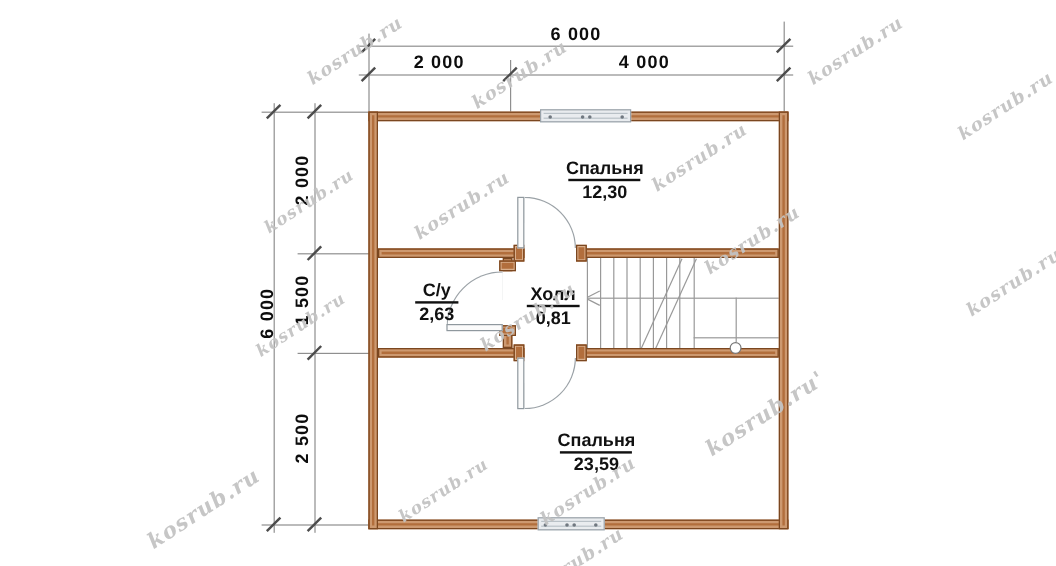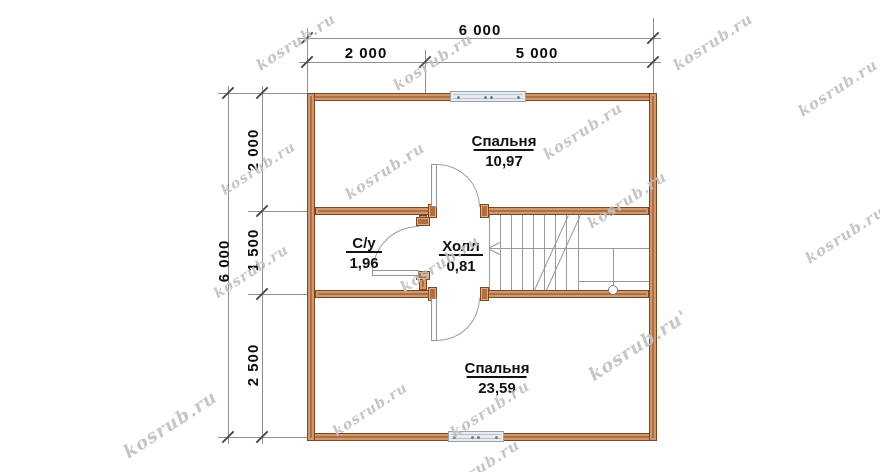--- a/index.html
+++ b/index.html
@@ -67,21 +67,21 @@
   <div class="tick" style="left:645px;top:61px;"></div>
   <div class="tick" style="left:220px;top:92px;"></div>
   <div class="tick" style="left:254px;top:92px;"></div>
   <div class="tick" style="left:254px;top:210px;"></div>
   <div class="tick" style="left:254px;top:293px;"></div>
   <div class="tick" style="left:220px;top:436px;"></div>
   <div class="tick" style="left:254px;top:436px;"></div>
 
   <div class="dimtext" style="left:480px;top:29px;">6 000</div>
   <div class="dimtext" style="left:366px;top:52px;">2 000</div>
-  <div class="dimtext" style="left:537px;top:52px;">5 000</div>
+  <div class="dimtext" style="left:537px;top:52px;">4 000</div>
   <div class="dimtext vert" style="left:223px;top:261px;">6 000</div>
   <div class="dimtext vert" style="left:252px;top:150px;">2 000</div>
   <div class="dimtext vert" style="left:252px;top:250px;">1 500</div>
   <div class="dimtext vert" style="left:252px;top:365px;">2 500</div>
 
   <div class="stair" style="left:489px;top:215px;width:1px;height:75px;"></div>
   <div class="stair" style="left:500px;top:215px;width:1px;height:75px;"></div>
   <div class="stair" style="left:511px;top:215px;width:1px;height:75px;"></div>
   <div class="stair" style="left:522px;top:215px;width:1px;height:75px;"></div>
   <div class="stair" style="left:533px;top:215px;width:1px;height:75px;"></div>
@@ -135,26 +135,26 @@
   <div class="window" style="left:448px;top:431px;width:56px;height:11px;">
     <div class="wdot" style="left:4px;top:4px;"></div>
     <div class="wdot" style="left:22px;top:4px;"></div>
     <div class="wdot" style="left:28px;top:4px;"></div>
     <div class="wdot" style="left:46px;top:4px;"></div>
   </div>
 
   <div class="room" style="left:504px;top:133px;">
     <div>Спальня</div>
     <div class="bar" style="width:60px;"></div>
-    <div>10,97</div>
+    <div>12,30</div>
   </div>
   <div class="room" style="left:364px;top:235px;">
     <div>С/у</div>
     <div class="bar" style="width:36px;"></div>
-    <div>1,96</div>
+    <div>2,63</div>
   </div>
   <div class="room" style="left:461px;top:238px;">
     <div>Холл</div>
     <div class="bar" style="width:44px;"></div>
     <div>0,81</div>
   </div>
   <div class="room" style="left:497px;top:360px;">
     <div>Спальня</div>
     <div class="bar" style="width:60px;"></div>
     <div>23,59</div>

